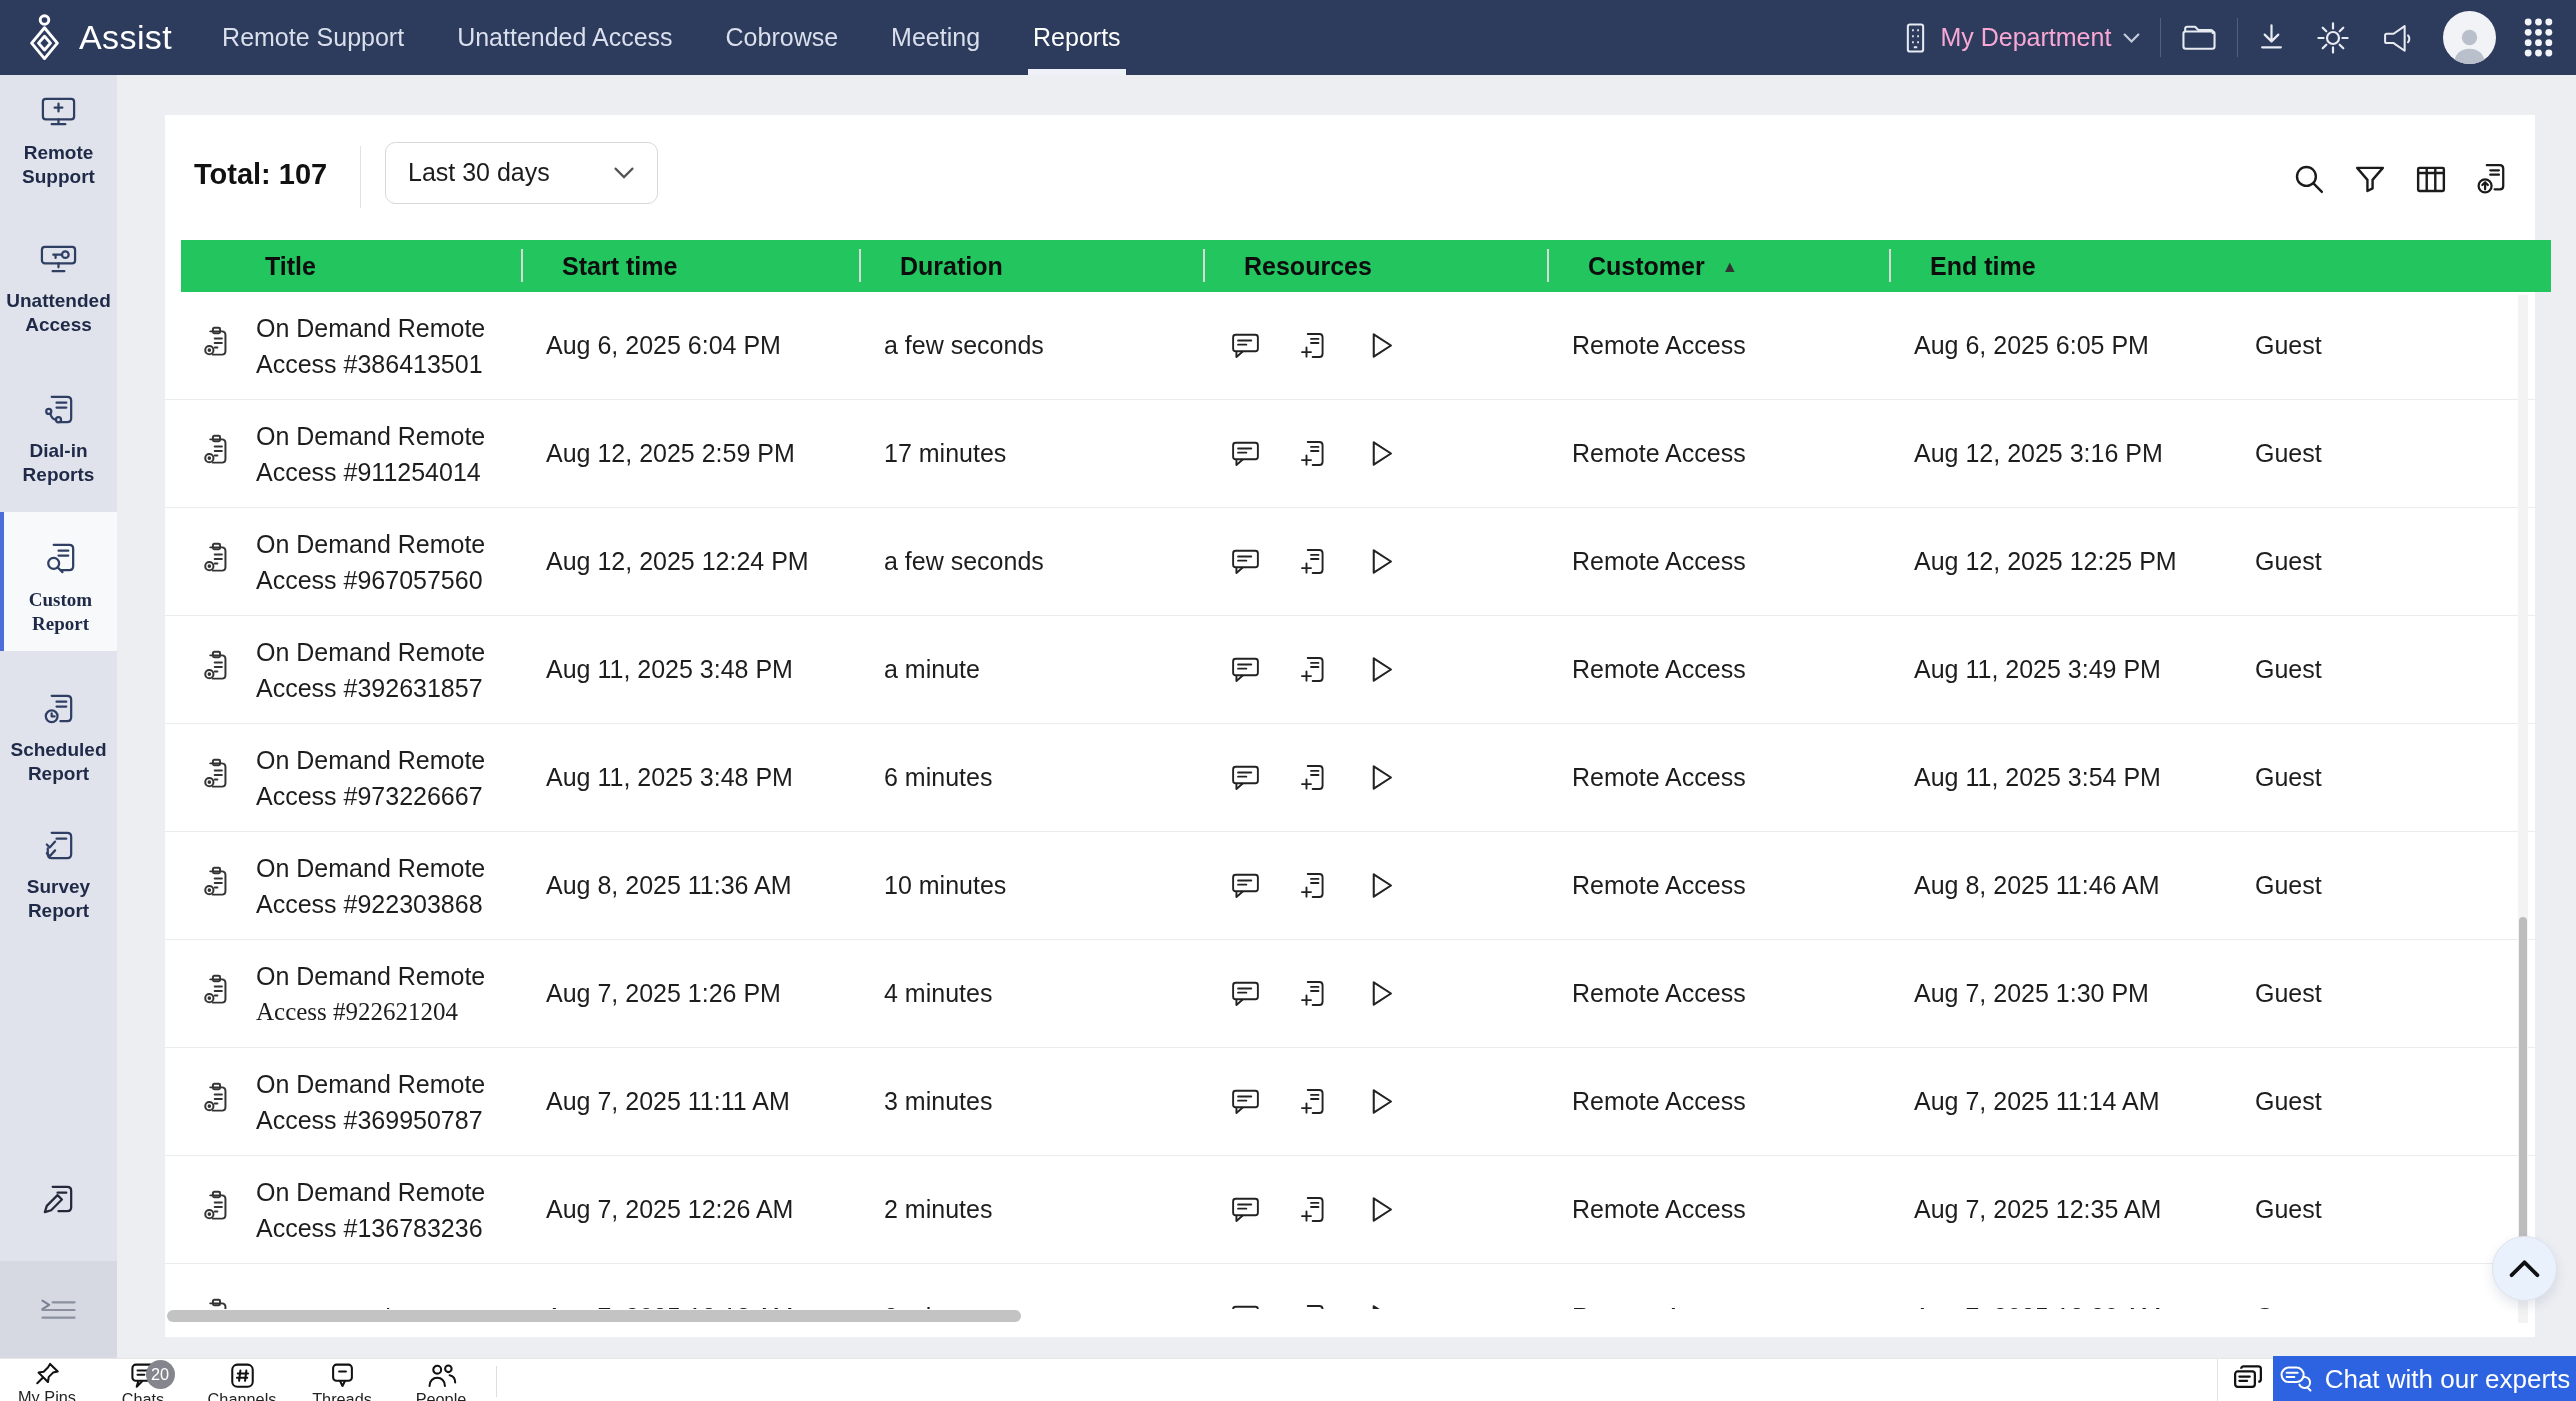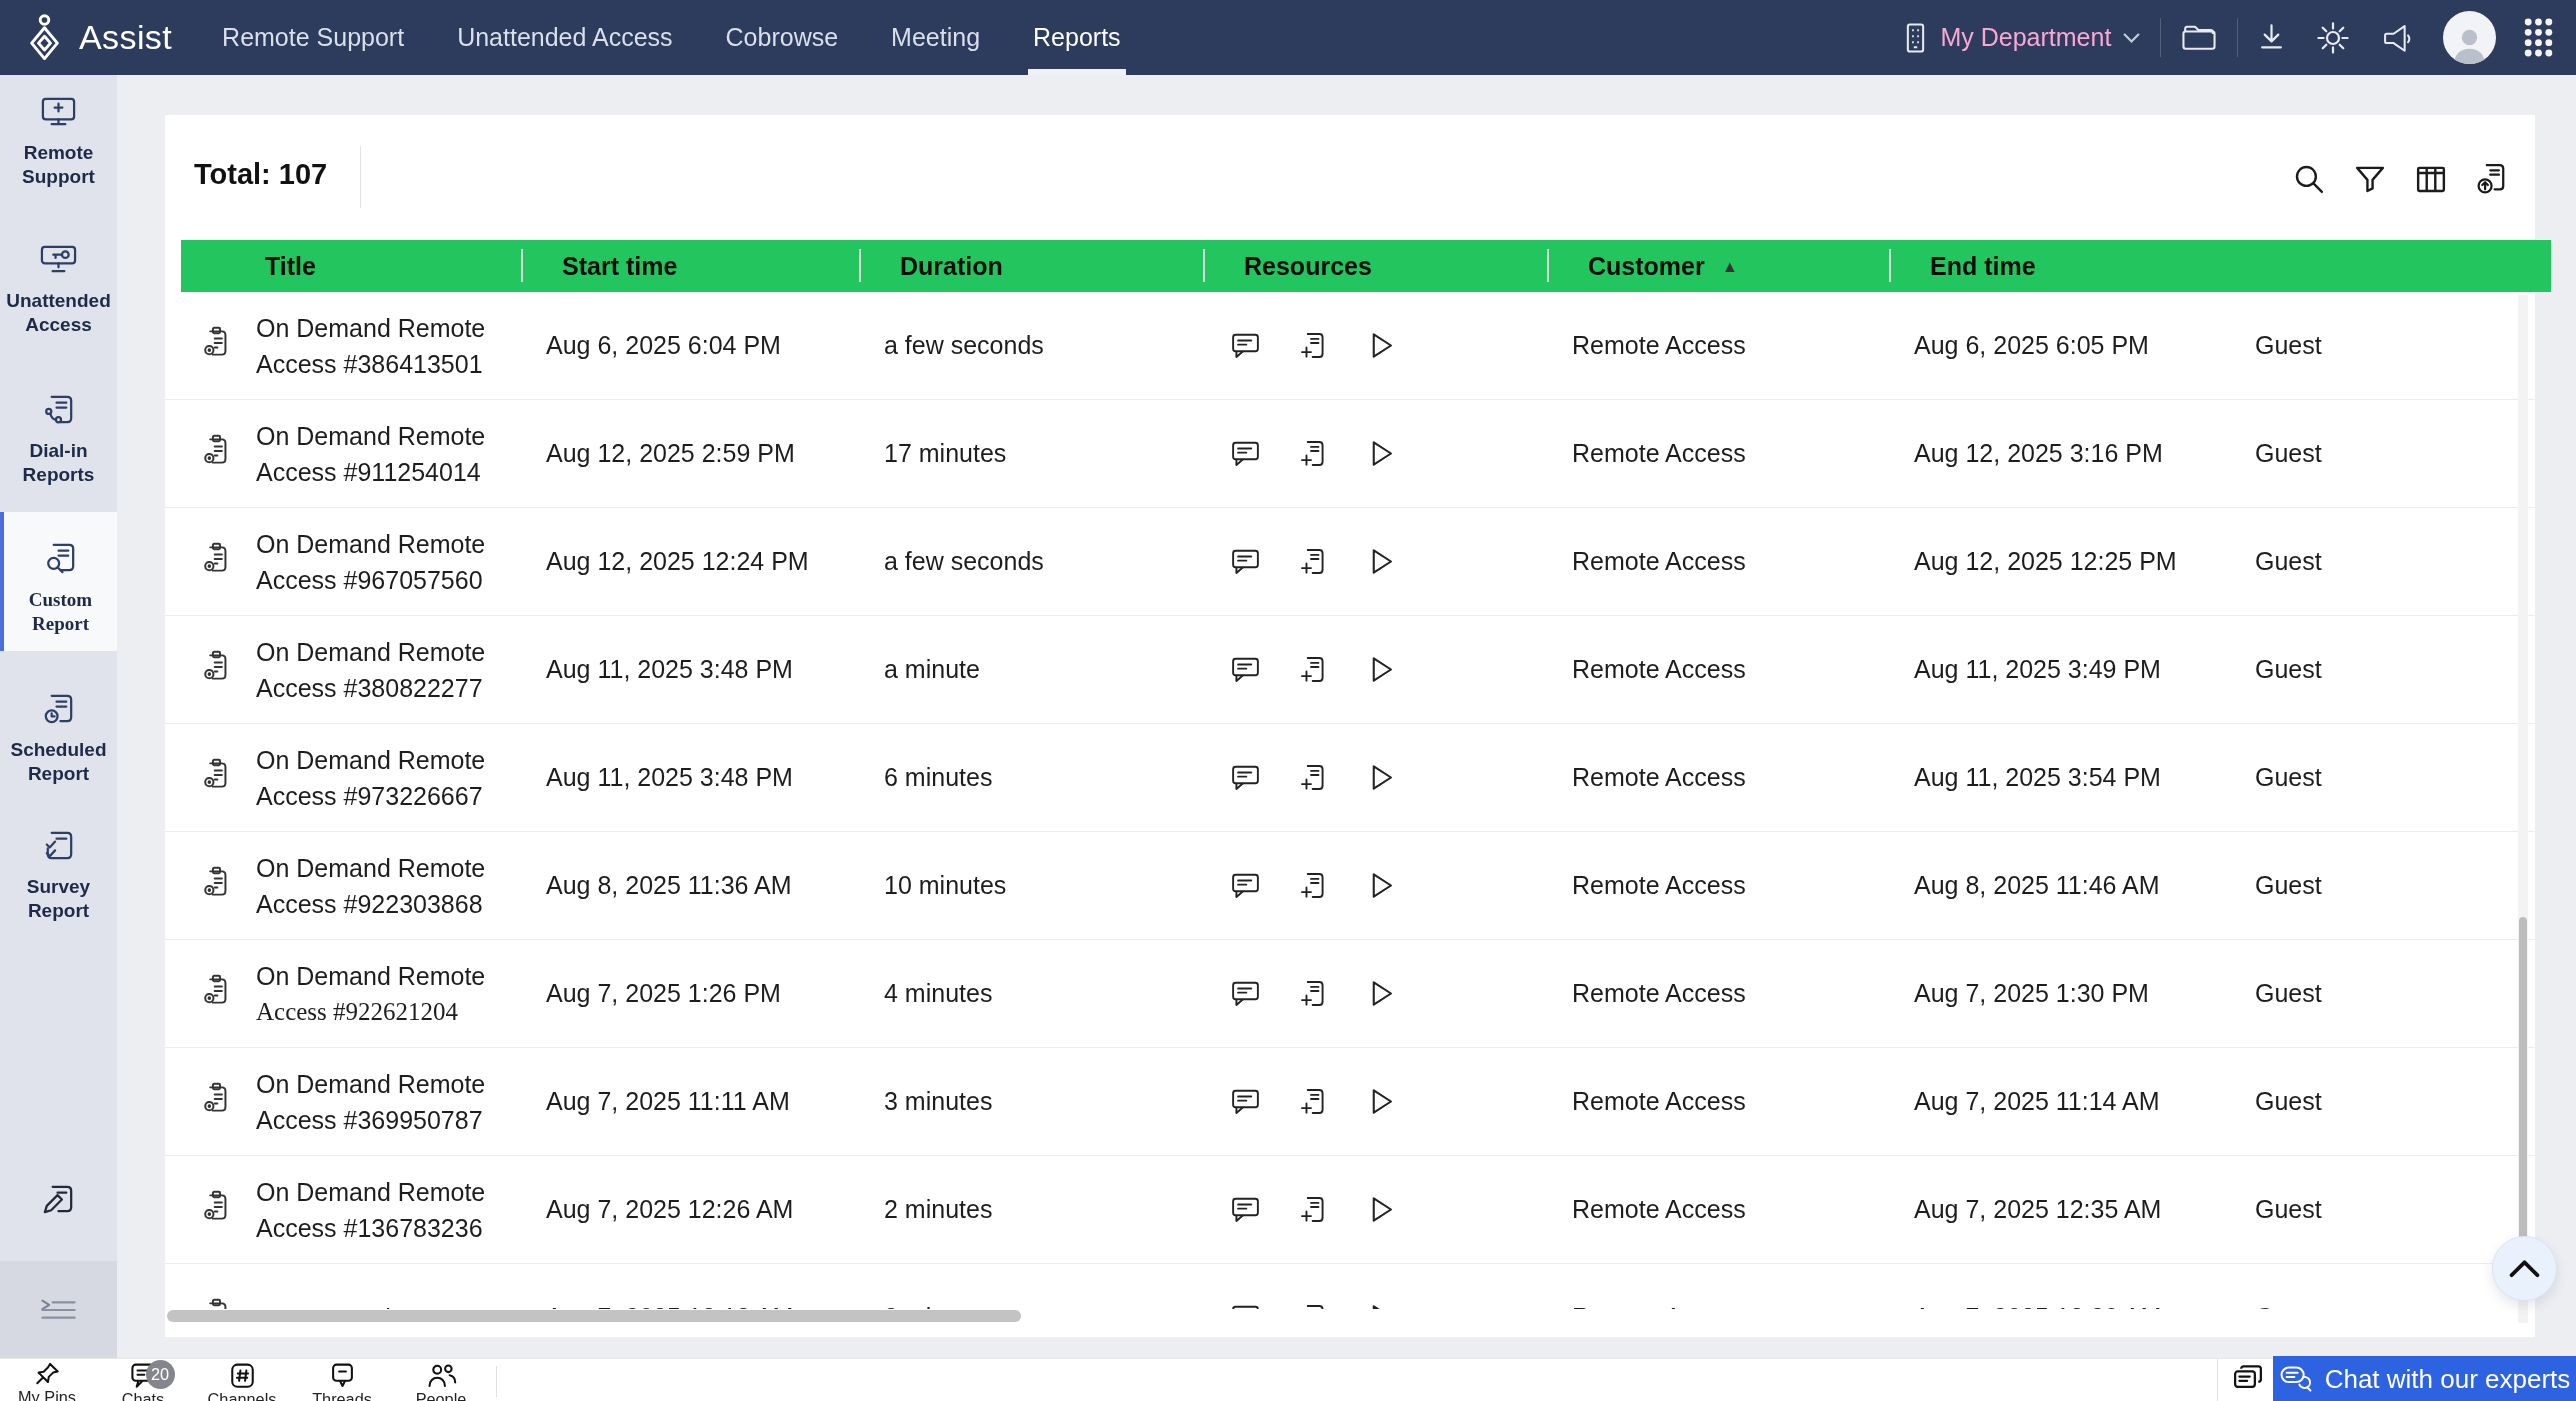--- a/index.html
+++ b/index.html
@@ -252,20 +252,26 @@
         <path d="M16 6 h26 M4 15 h38 M4 24 h38" stroke="#8b90a0"></path>
       </svg>
     </div>
   </div>
 
   <div class="card">
 
     <div class="toolbar">
       <div class="total">Total: 107</div>
       <div class="tb-div"></div>
+      <div class="range-btn">
+        <span class="rlabel">Last 30 days</span>
+        <svg width="22" height="13.7" viewBox="0 0 26 16" fill="none" stroke="#555" stroke-width="2.6" stroke-linecap="round">
+            <path d="M3 3 L13 13 L23 3"></path>
+          </svg>
+      </div>
       <div class="tool-icons">
         <span class="tn-ic">
           <svg width="36" height="36" viewBox="0 0 42 42" fill="none" stroke="#1b1b1b" stroke-width="2.8" stroke-linecap="round">
             <circle cx="18" cy="18" r="11"></circle>
               <path d="M26.5 26.5 L36 36"></path>
           </svg>
         </span>
         <span class="tn-ic">
           <svg width="36" height="36" viewBox="0 0 42 42" fill="none" stroke="#1b1b1b" stroke-width="2.8" stroke-linejoin="round">
             <path d="M6 8 h30 l-12 14 v10 l-6 3 v-13 z"></path>
@@ -439,21 +445,21 @@
         <svg width="31" height="34" viewBox="0 0 34 38" fill="none" stroke="#333" stroke-width="2.2" stroke-linecap="round" stroke-linejoin="round">
           <path d="M10 6 h13 q4 0 4 4 v18 q0 4 -4 4 h-10"></path>
           <rect x="13" y="2" width="8" height="6" rx="1.5"></rect>
           <path d="M15 14 h8 M15 19 h8 M15 24 h3"></path>
           <circle cx="9" cy="27" r="4.6"></circle>
           <circle cx="9" cy="27" r="0.9" fill="#333"></circle>
         </svg>
       </span>
       <span class="title-lines">
         <span style="display:block;">On Demand Remote</span>
-        <span style="display:block;">Access #380822277</span>
+        <span style="display:block;">Access #392631857</span>
       </span>
     </div>
     <div class="tcell">Aug 11, 2025 3:48 PM</div>
     <div class="tcell">a minute</div>
     <div class="res-cell">
       <span class="tn-ic">
         <svg width="33" height="33" viewBox="0 0 40 40" fill="none" stroke="#222" stroke-width="2.3" stroke-linejoin="round">
           <rect x="5" y="7" width="30" height="20" rx="3"></rect>
           <path d="M9 27 v7 l8 -7"></path>
           <path d="M11 14 h16 M11 19 h10" stroke-linecap="round"></path>

